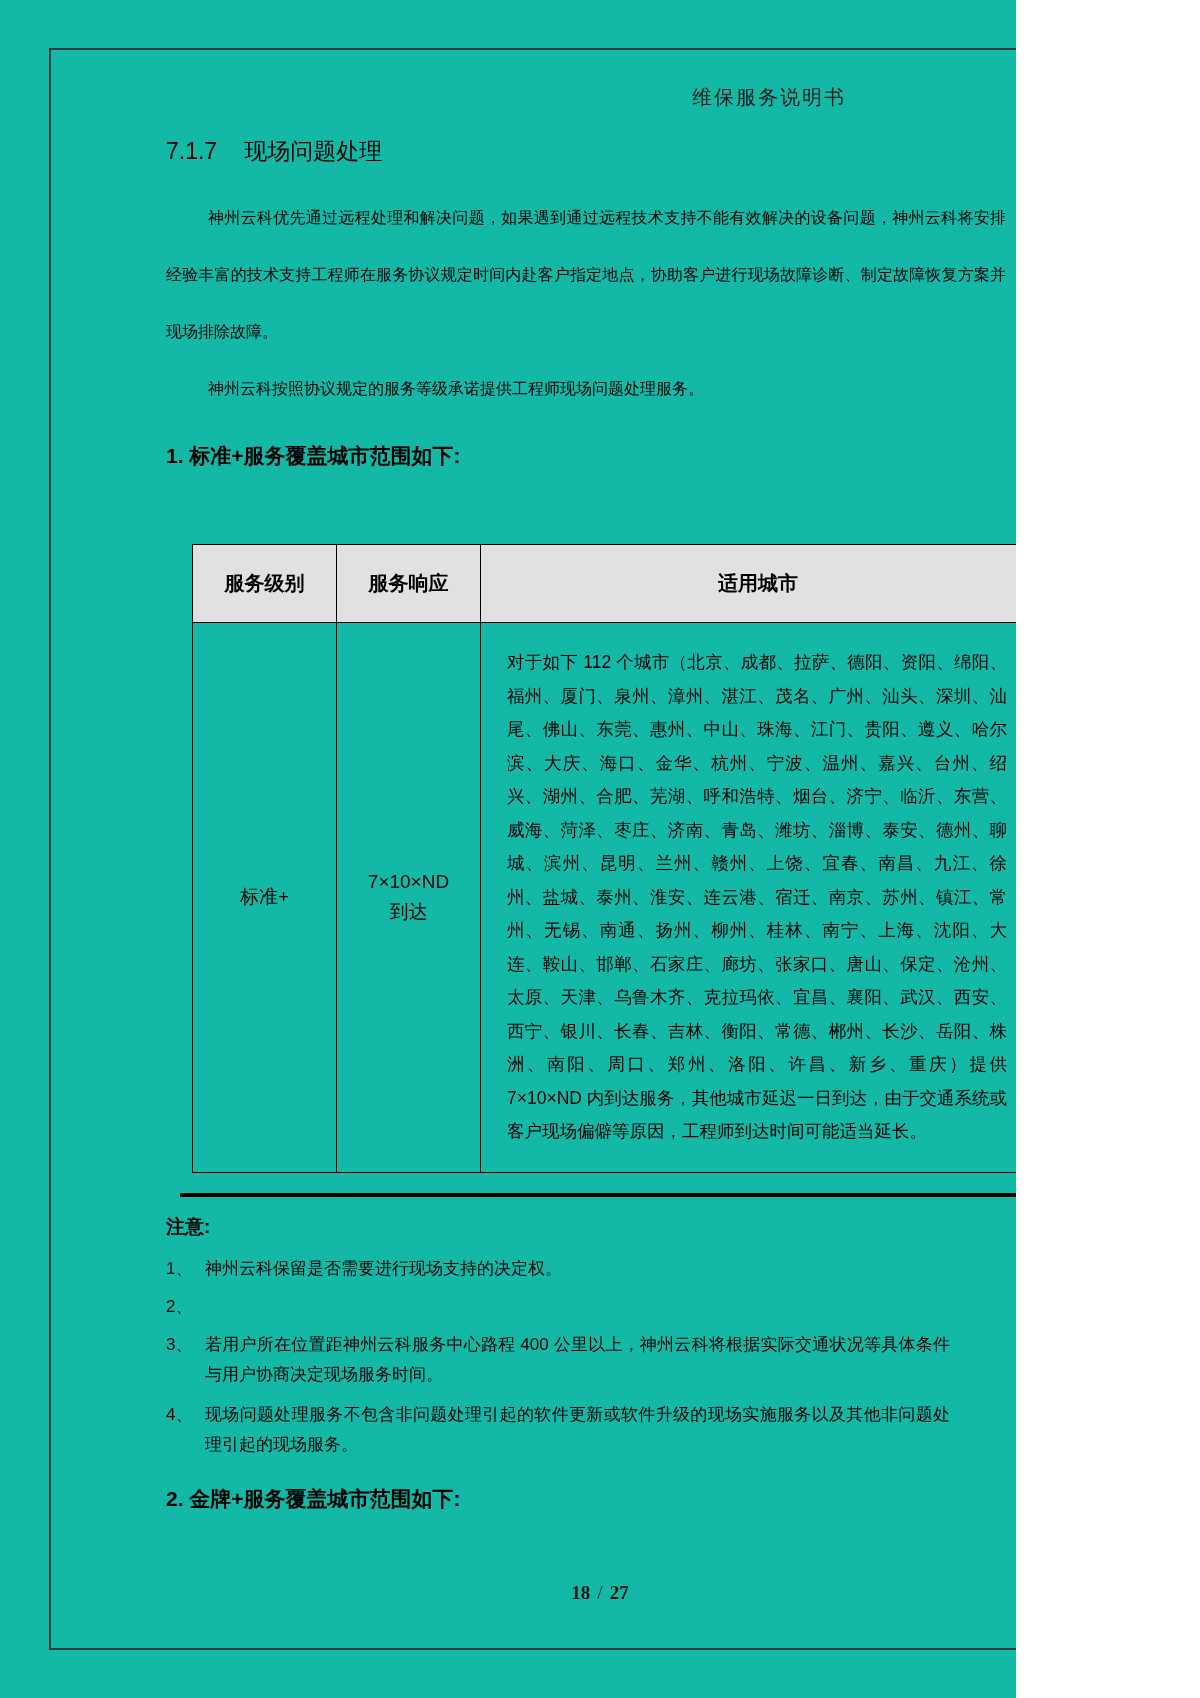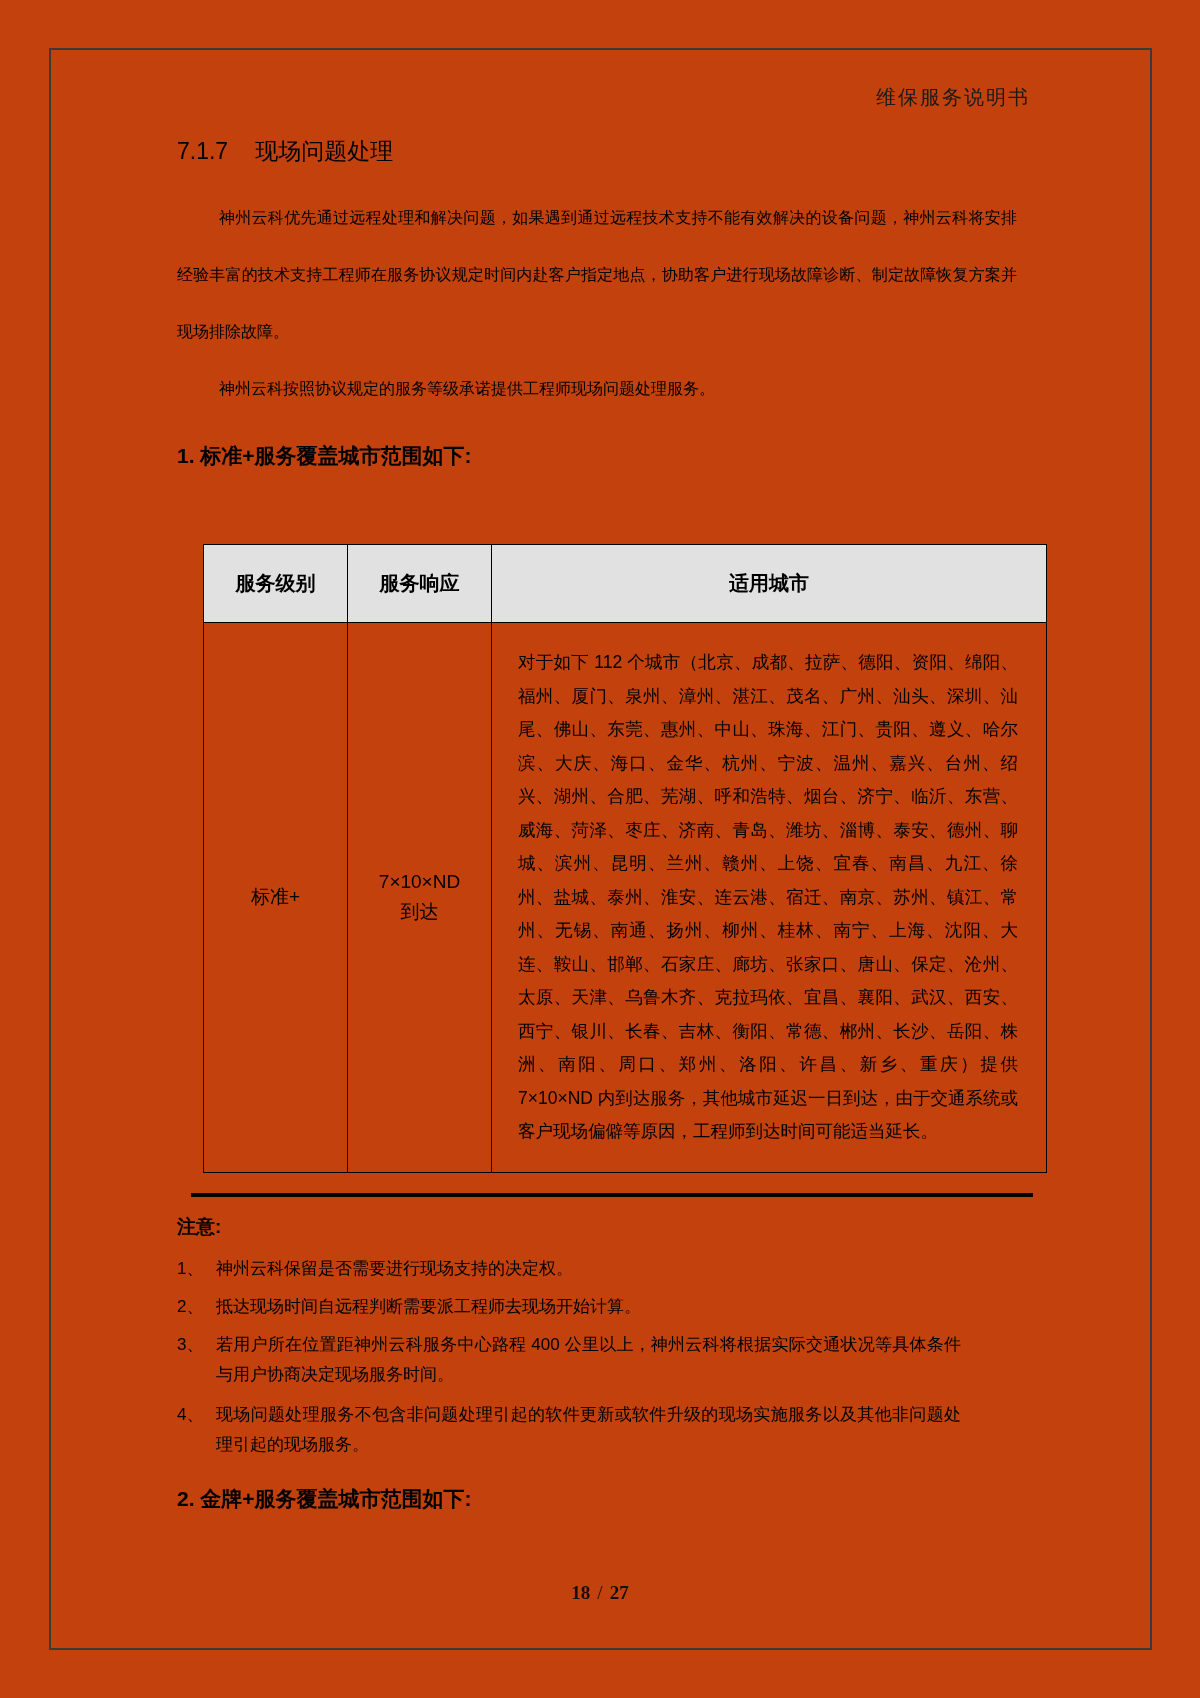--- a/index.html
+++ b/index.html
@@ -1,41 +1,41 @@
 <!DOCTYPE html>
 <html><head>
 <meta charset="utf-8">
 <style>
   html, body { margin: 0; padding: 0; background: #ffffff; }
   .page {
     position: relative;
-    width: 1200px;
+    width: 1016px;
     height: 1698px;
-    background: #c2410c;
+    background: #14b8a6;
     font-family: "Liberation Sans", sans-serif;
     color: #000000;
     overflow: hidden;
   }
   .page-border {
     position: absolute;
     left: 49px; top: 48px;
     width: 1099px; height: 1598px;
     border: 2px solid #3a3a3a;
   }
   .running-header {
     position: absolute;
     top: 84px; right: 170px;
     font-family: "Liberation Serif", "DejaVu Serif", serif;
     font-size: 20px;
     letter-spacing: 2px;
     color: #1a1a1a;
   }
   .content {
     position: absolute;
-    left: 177px; top: 48px;
+    left: 166px; top: 48px;
     width: 840px;
   }
   .sec-title {
     margin-top: 89px;
     font-size: 23px;
     line-height: 28px;
     white-space: nowrap;
   }
   .sec-title .sec-num { margin-right: 27px; }
   .para {
@@ -172,21 +172,20 @@
     <div class="thick-rule"></div>
 
     <div class="notes-label">注意:</div>
 
     <div class="note first">
       <div class="note-num">1、</div>
       <div class="note-text">神州云科保留是否需要进行现场支持的决定权。</div>
     </div>
     <div class="note">
       <div class="note-num">2、</div>
-      <div class="note-text">抵达现场时间自远程判断需要派工程师去现场开始计算。</div>
     </div>
     <div class="note">
       <div class="note-num">3、</div>
       <div class="note-text">若用户所在位置距神州云科服务中心路程 400 公里以上，神州云科将根据实际交通状况等具体条件与用户协商决定现场服务时间。</div>
     </div>
     <div class="note n4">
       <div class="note-num">4、</div>
       <div class="note-text">现场问题处理服务不包含非问题处理引起的软件更新或软件升级的现场实施服务以及其他非问题处理引起的现场服务。</div>
     </div>
 

